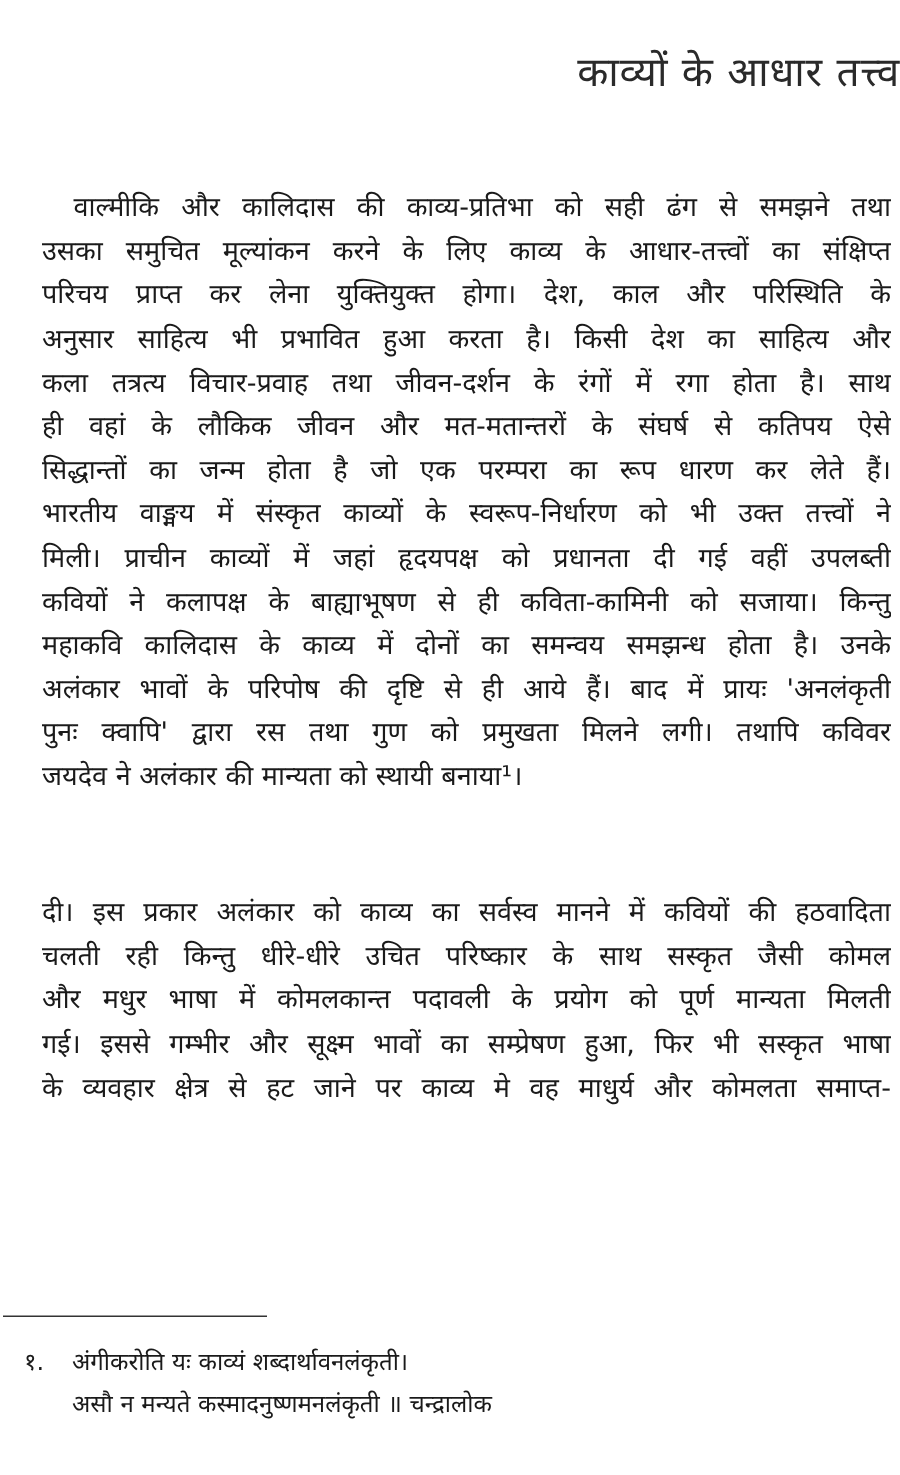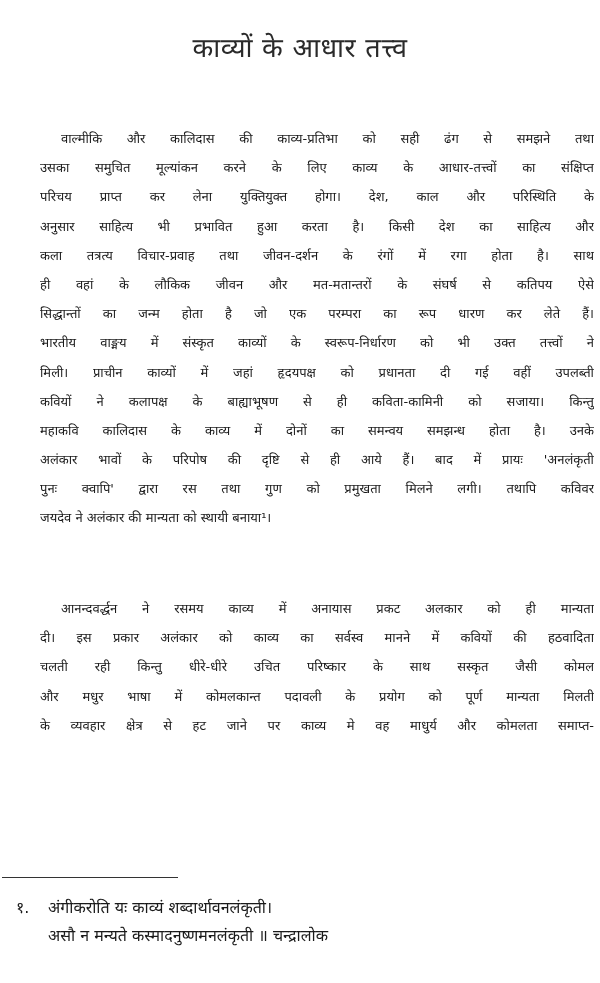--- a/index.html
+++ b/index.html
@@ -3,28 +3,27 @@
   <meta charset="utf-8">
   <style>
     html, body { margin: 0; padding: 0; }
     body {
       width: 600px; height: 983px; background: #ffffff; overflow: hidden;
       font-family: "DejaVu Sans", sans-serif; color: #1a1a1a;
       position: relative;
     }
     .title {
       position: absolute; top: 28px; left: 0; width: 600px;
-      text-align: center; font-size: 27px; color: #2a2a2a; letter-spacing: 0.5px;
+      text-align: right; font-size: 27px; color: #2a2a2a; letter-spacing: 0.5px;
     }
     .para { position: absolute; left: 28px; width: 566px; }
     .line {
-      display: block; height: 29.2px; line-height: 29.2px; font-size: 13px;
+      display: block; height: 29.2px; line-height: 29.2px; font-size: 18px;
       white-space: nowrap; text-align: justify; text-align-last: justify;
       overflow: hidden;
-      margin-left: 12px;
     }
     .line.indent { padding-left: 21px; }
     .line.last { text-align-last: left; }
     .rule {
       position: absolute; left: 2px; top: 877px; width: 176px; height: 0;
       border-top: 1.5px solid #333;
     }
     .fn { position: absolute; left: 16px; font-size: 16px; line-height: 28px; white-space: nowrap; }
     .fn .num { display: inline-block; width: 32px; }
     .fn .verse2 { padding-left: 32px; text-align: right; }
@@ -46,24 +45,24 @@
     <span class="line">भारतीय वाङ्मय में संस्कृत काव्यों के स्वरूप-निर्धारण को भी उक्त तत्त्वों ने</span>
     <span class="line">मिली। प्राचीन काव्यों में जहां हृदयपक्ष को प्रधानता दी गई वहीं उपलब्ती</span>
     <span class="line">कवियों ने कलापक्ष के बाह्याभूषण से ही कविता-कामिनी को सजाया। किन्तु</span>
     <span class="line">महाकवि कालिदास के काव्य में दोनों का समन्वय समझन्ध होता है। उनके</span>
     <span class="line">अलंकार भावों के परिपोष की दृष्टि से ही आये हैं। बाद में प्रायः 'अनलंकृती</span>
     <span class="line">पुनः क्वापि' द्वारा रस तथा गुण को प्रमुखता मिलने लगी। तथापि कविवर</span>
     <span class="line last">जयदेव ने अलंकार की मान्यता को स्थायी बनाया¹।</span>
   </div>
 
   <div class="para" style="top:594px;">
-    <span class="line indent">आनन्दवर्द्धन ने रसमय काव्य में अनायास प्रकट अलकार को ही मान्यता</span>
     <span class="line">दी। इस प्रकार अलंकार को काव्य का सर्वस्व मानने में कवियों की हठवादिता</span>
     <span class="line">चलती रही किन्तु धीरे-धीरे उचित परिष्कार के साथ सस्कृत जैसी कोमल</span>
     <span class="line">और मधुर भाषा में कोमलकान्त पदावली के प्रयोग को पूर्ण मान्यता मिलती</span>
+    <span class="line">गई। इससे गम्भीर और सूक्ष्म भावों का सम्प्रेषण हुआ, फिर भी सस्कृत भाषा</span>
     <span class="line">के व्यवहार क्षेत्र से हट जाने पर काव्य मे वह माधुर्य और कोमलता समाप्त-</span>
   </div>
 
   <div class="rule"></div>
 
   <div class="fn" style="top:894px;">
     <div>
       <span class="num">१.</span><span>अंगीकरोति यः काव्यं शब्दार्थावनलंकृती।</span>
     </div>
     <div class="verse2">असौ न मन्यते कस्मादनुष्णमनलंकृती ॥ चन्द्रालोक</div>

